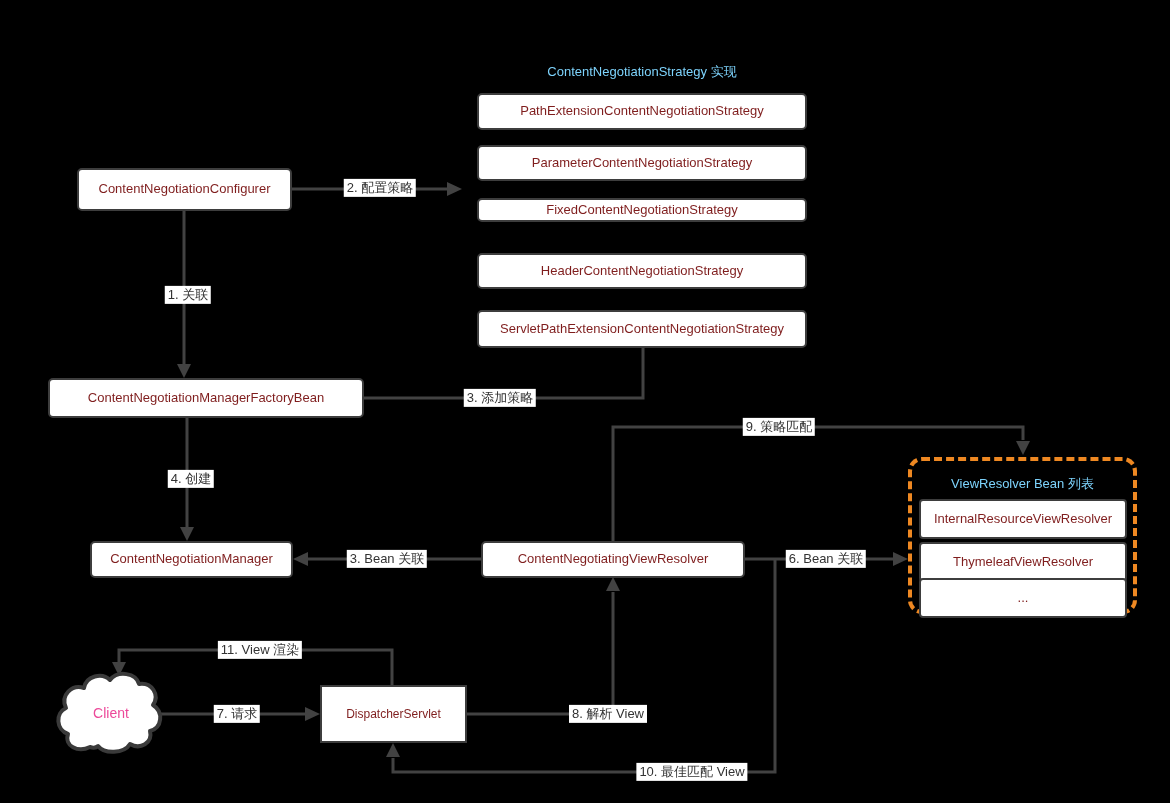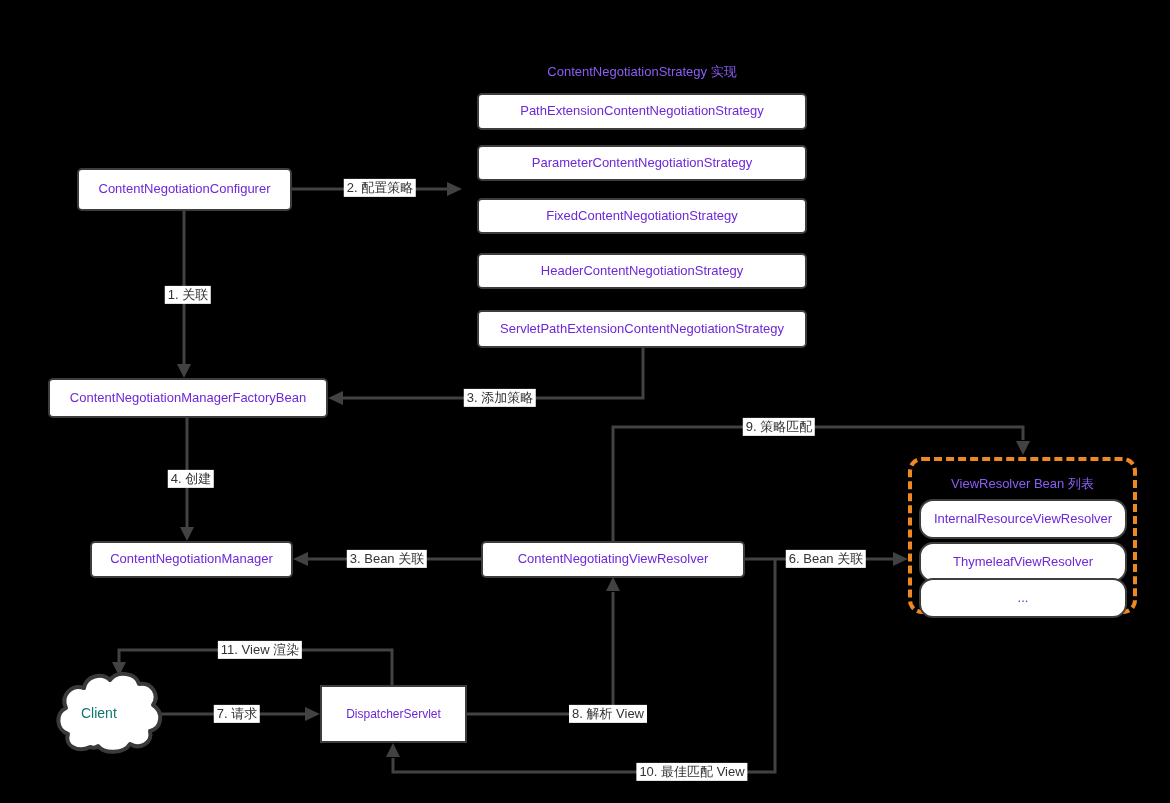--- a/index.html
+++ b/index.html
@@ -4,43 +4,43 @@
 <style>
   html,body { margin:0; padding:0; background:#000; }
   .stage {
     position:relative; width:1170px; height:803px; background:#000000;
     font-family:"Liberation Sans","DejaVu Sans",sans-serif; overflow:hidden;
   }
   .edges { position:absolute; left:0; top:0; width:1170px; height:803px; z-index:1; }
   .node {
     position:absolute; box-sizing:border-box; z-index:2;
     background:#ffffff; border:2.5px solid #3d3d3d; border-radius:5px;
-    color:#6d28d9; font-size:13px; line-height:1.25;
+    color:#7f1d1d; font-size:13px; line-height:1.25;
     display:flex; align-items:center; justify-content:center;
     text-align:center; word-break:break-all; padding:2px 8px;
   }
   .node.sharp { border-radius:0; font-size:12px; }
   .group-title {
-    position:absolute; z-index:2; color:#8b5cf6; font-size:13px;
+    position:absolute; z-index:2; color:#7dd3fc; font-size:13px;
     text-align:center; white-space:nowrap;
   }
   .dashed-group {
     position:absolute; box-sizing:border-box; z-index:2;
     border:4px dashed #ee8822; border-radius:14px; background:transparent;
   }
   .dashed-group .group-title { position:absolute; left:0; right:0; }
-  .dashed-group .node { border-radius:14px; border-width:2px; padding:18px 6px; }
+  .dashed-group .node { border-radius:4px; border-width:2px; padding:18px 6px; }
   .edge-label {
     position:absolute; z-index:3; transform:translate(-50%,-50%);
     background:#ffffff; color:#333333; font-size:13px; line-height:1.25;
     padding:1px 3px; white-space:nowrap;
   }
   .client-text {
-    position:absolute; z-index:3; color:#0f766e; font-size:14px;
-    white-space:nowrap;
+    position:absolute; z-index:3; color:#ec4899; font-size:14px;
+    text-align:center; white-space:nowrap;
   }
 </style>
 </head>
 <body>
 
 <div class="stage">
 
   <svg class="edges" viewBox="0 0 1170 803" xmlns="http://www.w3.org/2000/svg">
     <g stroke="#424242" stroke-width="3" fill="none">
       <path d="M184 211 V371"></path>
@@ -78,26 +78,26 @@
          C 164 712 162 728 150 731
          C 153 743 140 750 130 744
          C 124 754 104 754 98 746
          C 96 748 93 748 90 747 Z"></path>
   </svg>
 
   <div class="group-title" style="left:477px; top:63px; width:330px;">ContentNegotiationStrategy 实现</div>
 
   <div class="node" style="left:477px; top:93px; width:330px; height:37px;">PathExtensionContentNegotiationStrategy</div>
   <div class="node" style="left:477px; top:145px; width:330px; height:36px;">ParameterContentNegotiationStrategy</div>
-  <div class="node" style="left:477px; top:198px; width:330px; height:36px;">FixedContentNegotiationStrategy</div>
+  <div class="node" style="left:477px; top:198px; width:330px; height:24px;">FixedContentNegotiationStrategy</div>
   <div class="node" style="left:477px; top:253px; width:330px; height:36px;">HeaderContentNegotiationStrategy</div>
   <div class="node" style="left:477px; top:310px; width:330px; height:38px; line-height:1.2;">ServletPathExtensionContentNegotiationStrategy</div>
 
   <div class="node" style="left:77px; top:168px; width:215px; height:43px;">ContentNegotiationConfigurer</div>
-  <div class="node" style="left:48px; top:378px; width:280px; height:40px;">ContentNegotiationManagerFactoryBean</div>
+  <div class="node" style="left:48px; top:378px; width:316px; height:40px;">ContentNegotiationManagerFactoryBean</div>
   <div class="node" style="left:90px; top:541px; width:203px; height:37px; padding:2px 10px;">ContentNegotiationManager</div>
 
   <div class="node" style="left:481px; top:541px; width:264px; height:37px;">ContentNegotiatingViewResolver</div>
 
   <div class="node sharp" style="left:320px; top:685px; width:147px; height:58px;">DispatcherServlet</div>
 
   <div class="client-text" style="left:81px; top:705px; width:60px;">Client</div>
 
   <div class="dashed-group" style="left:908px; top:457px; width:229px; height:157px;">
     <div class="group-title" style="top:14px;">ViewResolver Bean 列表</div>

